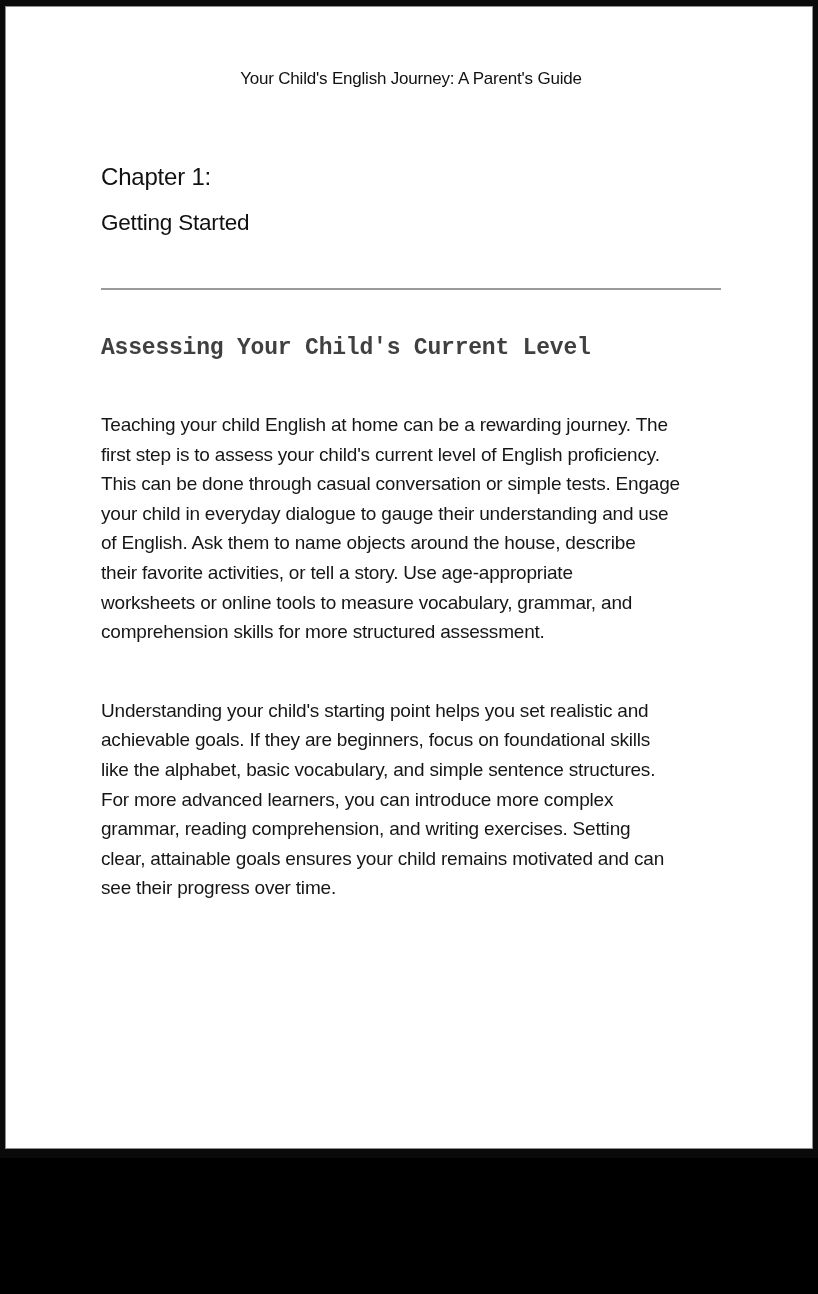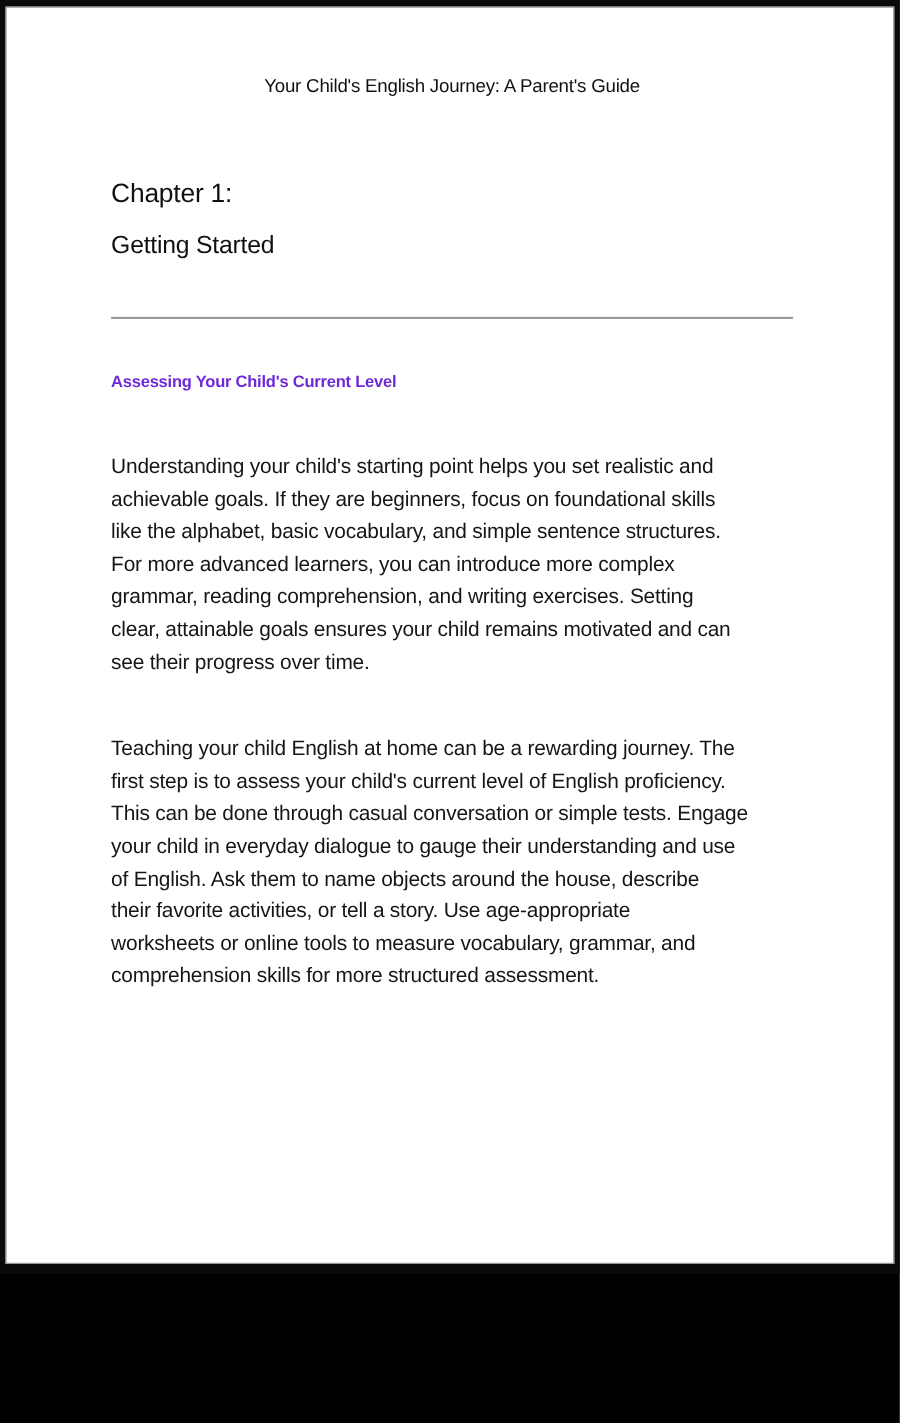--- a/index.html
+++ b/index.html
@@ -48,24 +48,25 @@
     font-weight: 400;
     color: #111;
   }
   .divider {
     border: none;
     border-top: 2px solid #9a9a9a;
     margin: 49px 0 0 0;
   }
   .section-heading {
     margin: 45px 0 0 0;
-    font-size: 15px;
+    font-size: 23px;
     line-height: 26px;
     font-weight: 700;
-    color: #6d28d9;
+    color: #404040;
+    font-family: Liberation Mono, monospace;
   }
   .section-heading + .body-para,
   .body-para + .section-heading {
     margin-top: 49px;
   }
   .body-para {
     margin: 49px 0 0 0;
     font-size: 19px;
     line-height: 29.6px;
     font-weight: 400;
@@ -96,34 +97,34 @@
     <div class="book-title">Your Child's English Journey: A Parent's Guide</div>
 
     <div class="chapter-label">Chapter 1:</div>
 
     <div class="chapter-name">Getting Started</div>
 
     <hr class="divider">
 
     <div class="section-heading">Assessing Your Child's Current Level</div>
 
-    <p class="body-para">Understanding your child's starting point helps you set realistic and
-achievable goals. If they are beginners, focus on foundational skills
-like the alphabet, basic vocabulary, and simple sentence structures.
-For more advanced learners, you can introduce more complex
-grammar, reading comprehension, and writing exercises. Setting
-clear, attainable goals ensures your child remains motivated and can
-see their progress over time.</p>
-
     <p class="body-para">Teaching your child English at home can be a rewarding journey. The
 first step is to assess your child's current level of English proficiency.
 This can be done through casual conversation or simple tests. Engage
 your child in everyday dialogue to gauge their understanding and use
 of English. Ask them to name objects around the house, describe
 their favorite activities, or tell a story. Use age-appropriate
 worksheets or online tools to measure vocabulary, grammar, and
 comprehension skills for more structured assessment.</p>
 
+    <p class="body-para">Understanding your child's starting point helps you set realistic and
+achievable goals. If they are beginners, focus on foundational skills
+like the alphabet, basic vocabulary, and simple sentence structures.
+For more advanced learners, you can introduce more complex
+grammar, reading comprehension, and writing exercises. Setting
+clear, attainable goals ensures your child remains motivated and can
+see their progress over time.</p>
+
 
 
 
   </div>
 </div>
 
 </body></html>

